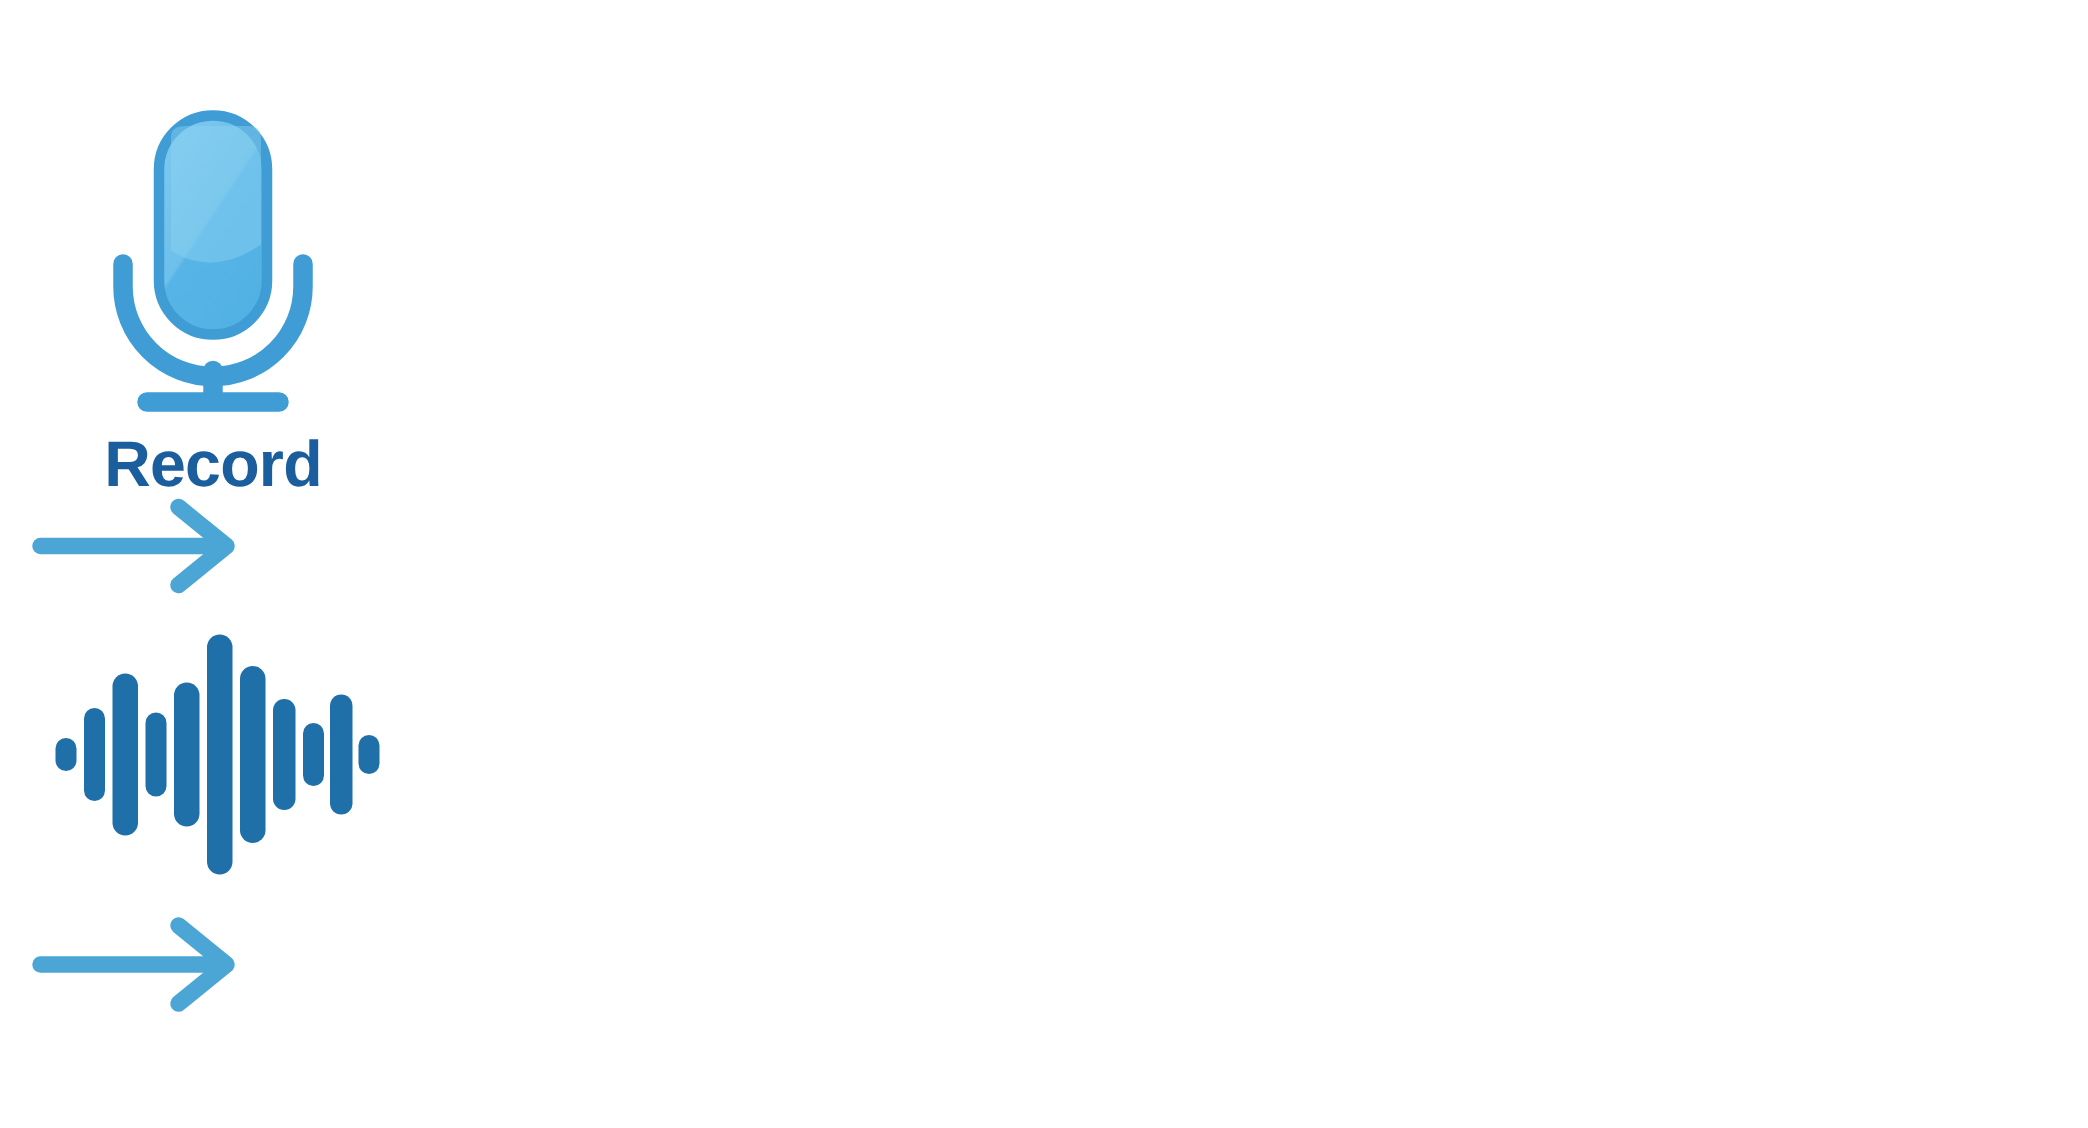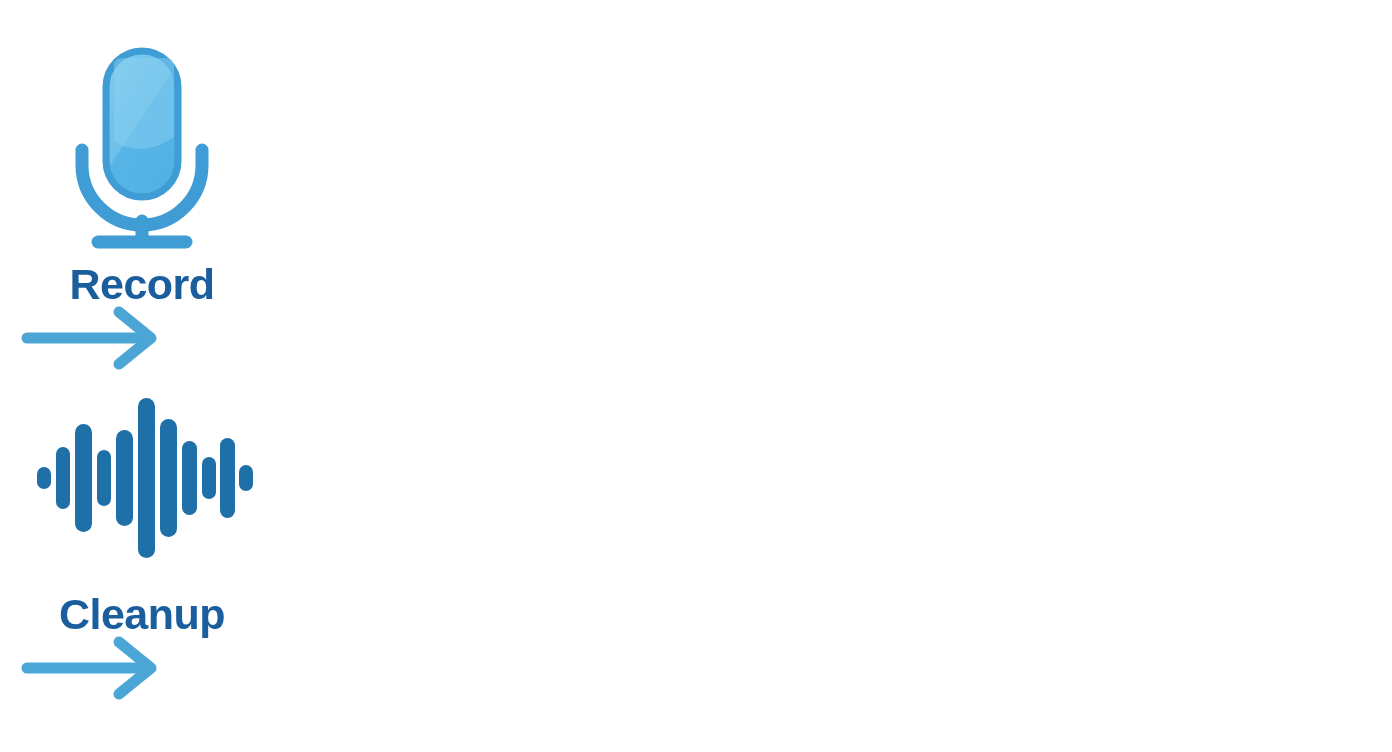--- a/index.html
+++ b/index.html
@@ -117,21 +117,20 @@
             <rect x="81" y="52" width="17" height="96" rx="8.5"></rect>
             <rect x="103" y="20" width="17" height="160" rx="8.5"></rect>
             <rect x="125" y="41" width="17" height="118" rx="8.5"></rect>
             <rect x="147" y="63" width="15" height="74" rx="7.5"></rect>
             <rect x="167" y="79" width="14" height="42" rx="7"></rect>
             <rect x="185" y="60" width="15" height="80" rx="7.5"></rect>
             <rect x="204" y="87" width="14" height="26" rx="7"></rect>
           </g>
         </svg>
       </div>
-      <div class="step-label">Cleanup</div>
     </div>
 
     <div class="connector">
       <svg width="148" height="64" viewBox="0 0 148 64">
         <line x1="6" y1="32" x2="126" y2="32" stroke="#4BA6D6" stroke-width="11" stroke-linecap="round"></line>
         <polyline points="98,6 130,32 98,58" fill="none" stroke="#4BA6D6" stroke-width="11" stroke-linecap="round" stroke-linejoin="round"></polyline>
       </svg>
     </div>
 
 

